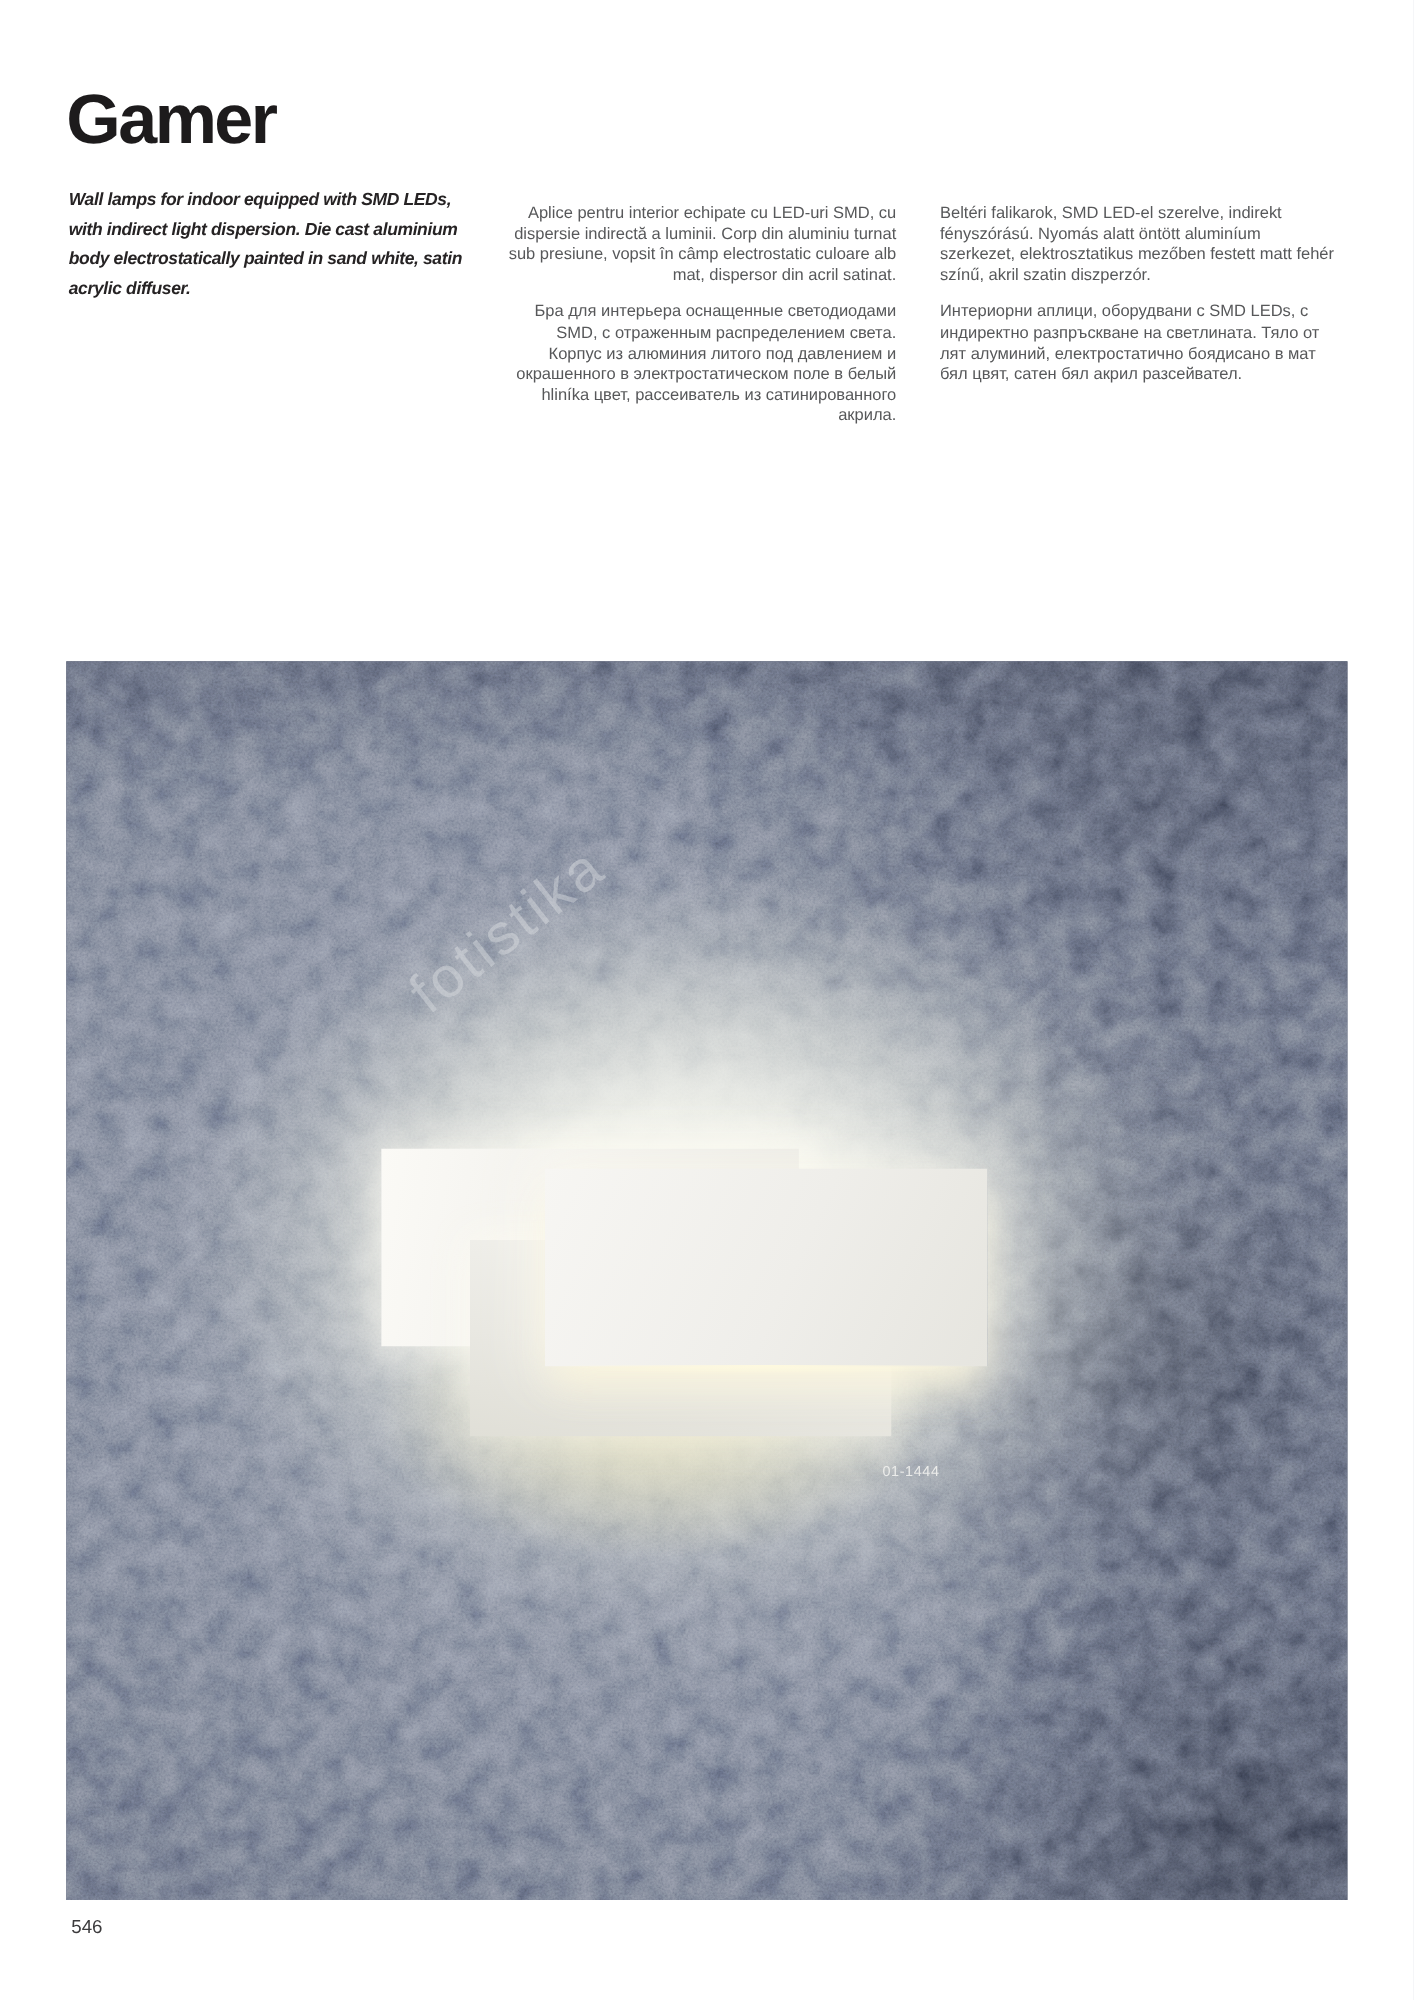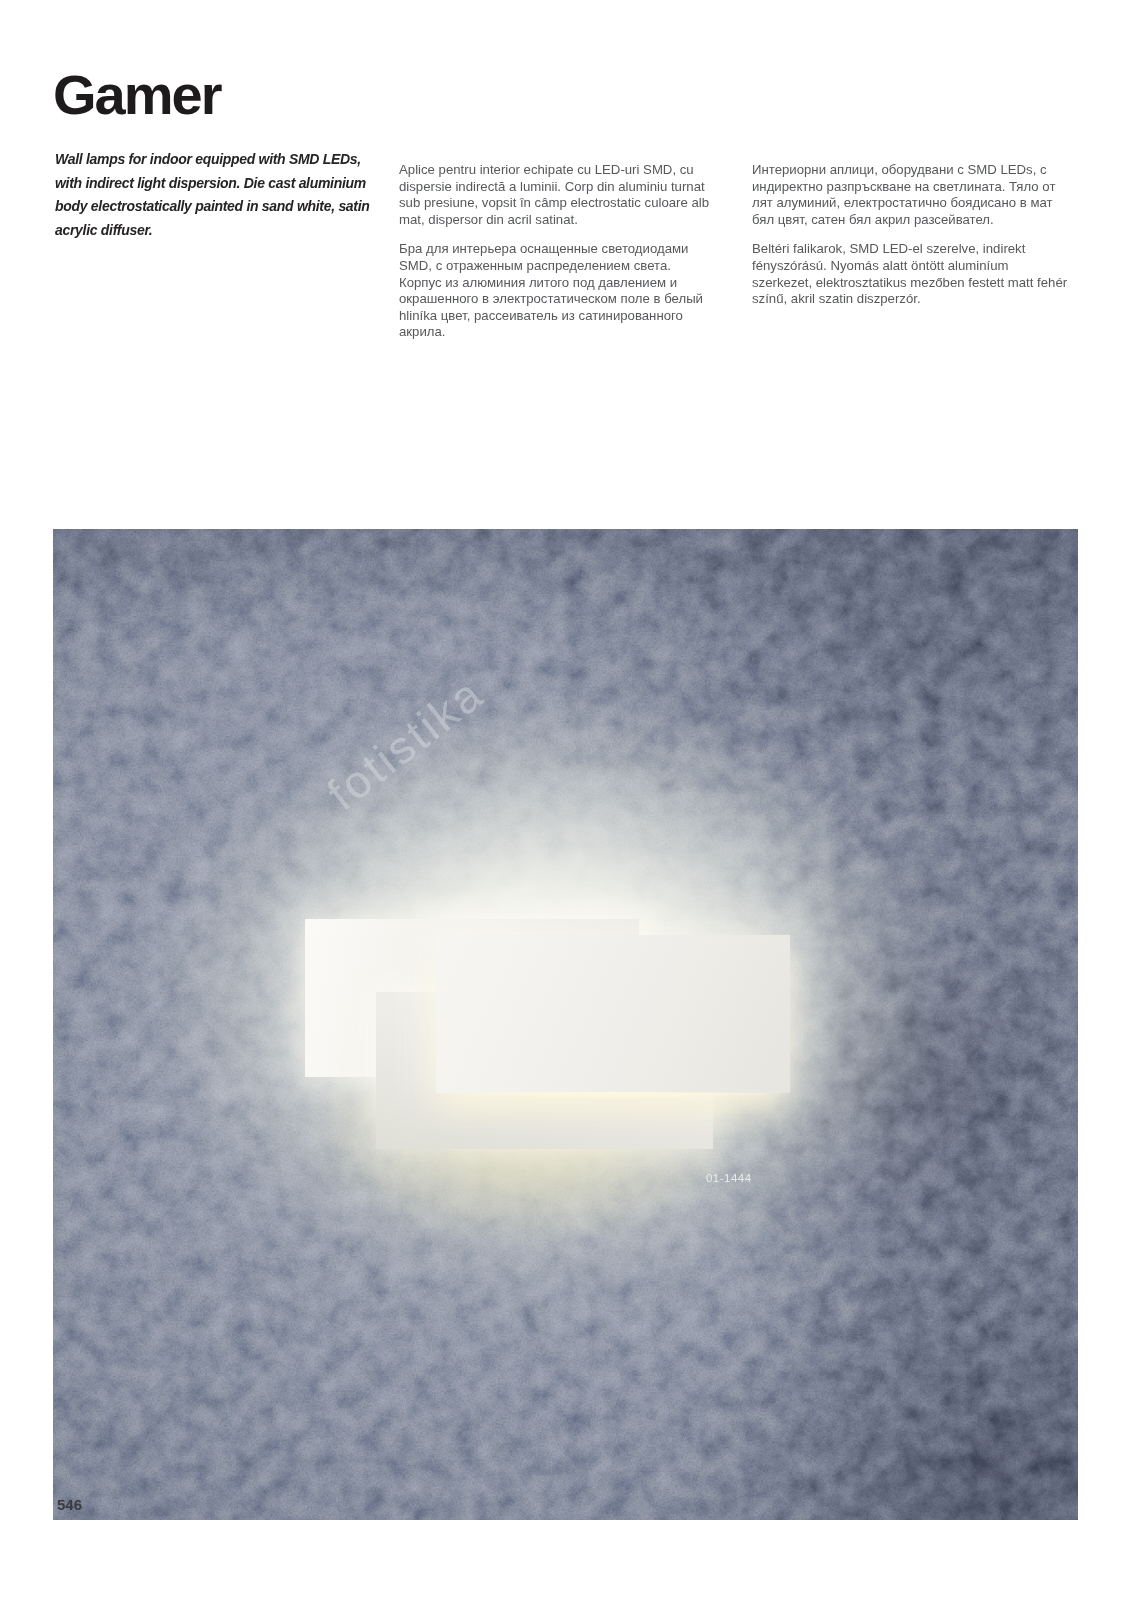--- a/index.html
+++ b/index.html
@@ -10,21 +10,21 @@
   .page-title{
     position:absolute;left:53px;top:62px;margin:0;
     font-size:56px;font-weight:bold;letter-spacing:-2px;color:#1d1b1c;
   }
   .intro-en{
     position:absolute;left:55px;top:148px;width:335px;margin:0;
     font-size:14px;font-weight:bold;line-height:23.5px;
     letter-spacing:-0.3px;color:#262324;font-style:italic;
   }
   .desc-col{position:absolute;top:162px;width:318px;}
-  .desc-col.col-2{left:399px;}
+  .desc-col.col-2{left:399px;text-align:right;}
   .desc-col.col-3{left:752px;}
   .desc-col p{
     margin:0 0 13px 0;font-size:13.2px;line-height:16.6px;color:#57585a;
   }
   
   .photo{
     position:absolute;left:53px;top:529px;width:1025px;height:991px;
     margin:0;overflow:hidden;background:#5f6880;
   }
   .photo-base{
@@ -74,39 +74,39 @@
   .watermark{
     position:absolute;left:29%;top:24%;z-index:6;
     font-size:46px;letter-spacing:3px;color:rgba(225,226,228,0.42);
     transform:rotate(-38deg);transform-origin:left bottom;
   }
   .product-code{
     position:absolute;left:63.7%;top:64.9%;z-index:7;
     font-size:11.5px;letter-spacing:0.5px;color:rgba(240,240,238,0.92);
   }
   .page-number{
-    position:absolute;left:57px;top:1496px;
-    font-size:15px;color:#3c3b3d;font-weight:bold;
+    position:absolute;left:57px;top:1533px;
+    font-size:15px;color:#3c3b3d;
   }
 </style>
 </head>
 <body>
 
 <h1 class="page-title">Gamer</h1>
 
 <p class="intro-en">Wall lamps for indoor equipped with SMD LEDs, with indirect light dispersion. Die cast aluminium body electrostatically painted in sand white, satin acrylic diffuser.</p>
 
 <div class="desc-col col-2">
   <p>Aplice pentru interior echipate cu LED-uri SMD, cu dispersie indirectă a luminii. Corp din aluminiu turnat sub presiune, vopsit în câmp electrostatic culoare alb mat, dispersor din acril satinat.</p>
   <p>Бра для интерьера оснащенные светодиодами SMD, с отраженным распределением света. Корпус из алюминия литого под давлением и окрашенного в электростатическом поле в белый hliníka цвет, рассеиватель из сатинированного акрила.</p>
 </div>
 
 <div class="desc-col col-3">
+  <p>Beltéri falikarok, SMD LED-el szerelve, indirekt fényszórású. Nyomás alatt öntött aluminíum szerkezet, elektrosztatikus mezőben festett matt fehér színű, akril szatin diszperzór.</p>
   <p>Интериорни аплици, оборудвани с SMD LEDs, с индиректно разпръскване на светлината. Тяло от лят алуминий, електростатично боядисано в мат бял цвят, сатен бял акрил разсейвател.</p>
-  <p>Beltéri falikarok, SMD LED-el szerelve, indirekt fényszórású. Nyomás alatt öntött aluminíum szerkezet, elektrosztatikus mezőben festett matt fehér színű, akril szatin diszperzór.</p>
 </div>
 
 <figure class="photo">
   <div class="photo-base"></div>
 
   <svg class="noise-layer noise-coarse" xmlns="http://www.w3.org/2000/svg" width="1025" height="991" preserveAspectRatio="none">
     <filter id="mottle" x="0" y="0" width="100%" height="100%">
       <feTurbulence type="fractalNoise" baseFrequency="0.045" numOctaves="5" seed="11" stitchTiles="stitch"></feTurbulence>
       <feColorMatrix type="saturate" values="0"></feColorMatrix>
       <feComponentTransfer>

